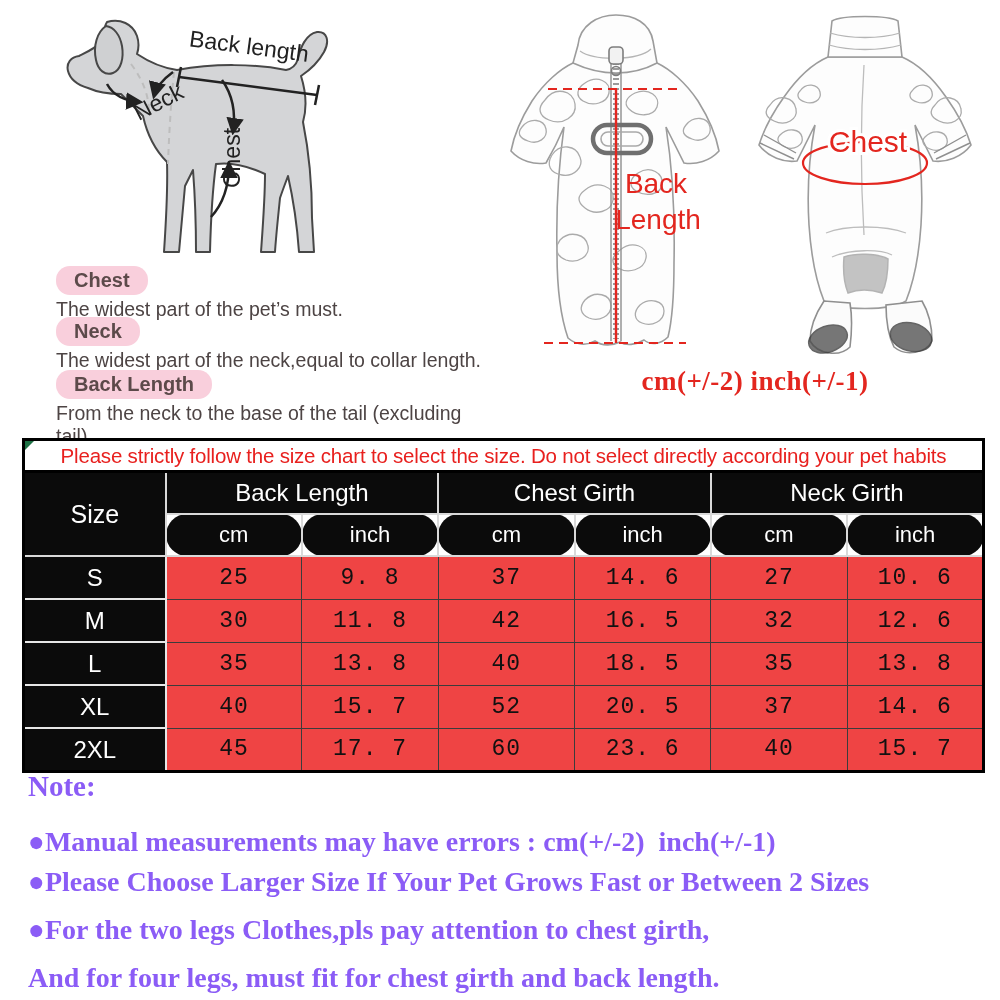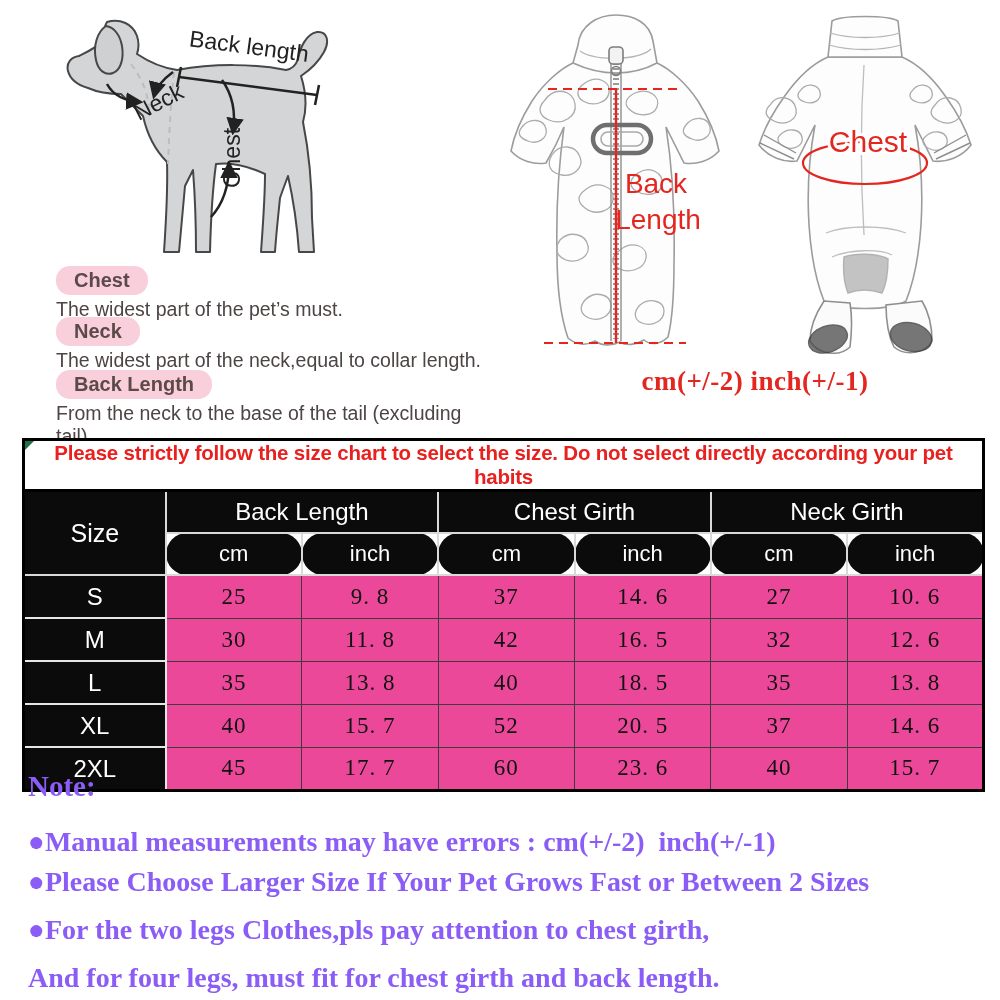--- a/index.html
+++ b/index.html
@@ -25,33 +25,33 @@
   }
 
   
   table.size-table{
     position:absolute;left:22px;top:438px;width:963px;
     border-collapse:collapse;table-layout:fixed;border:3px solid #000;
   }
   .size-table td,.size-table th{padding:0;text-align:center;vertical-align:middle;}
   .warn-cell{
     background:#fff;color:#e8201e;font-size:20.5px;letter-spacing:-.2px;
-    height:29px;border:3px solid #000;font-weight:700;
+    height:29px;border:3px solid #000;font-weight:400;
   }
   .hdr{background:#0b0b0b;color:#fff;border:2px solid #d9d9d9;font-weight:400;}
   .hdr.group{font-size:24px;height:40px;}
   .hdr.unit{font-size:22px;height:40px;border-radius:21px;}
   .hdr.size-corner{font-size:25px;}
   .size-cell{
     background:#0b0b0b;color:#fff;border:2px solid #e6e6e6;
     font-size:24px;font-weight:400;height:41px;
   }
   .val-cell{
-    background:#ec4899;color:#111;border:1.5px solid #3c3c3c;
-    font-family:Liberation Serif, serif;font-size:23px;letter-spacing:1px;height:41px;
+    background:#ef4444;color:#111;border:1.5px solid #3c3c3c;
+    font-family:Liberation Mono, monospace;font-size:23px;letter-spacing:1px;height:41px;
   }
   .corner-flag{
     left:25px;top:441px;width:0;height:0;
     border-top:9px solid #1e7145;border-right:9px solid transparent;
   }
 
   
   .note{
     left:28px;font-family:Liberation Serif, serif;font-weight:bold;
     color:#8b5cf6;font-size:28px;white-space:pre;

